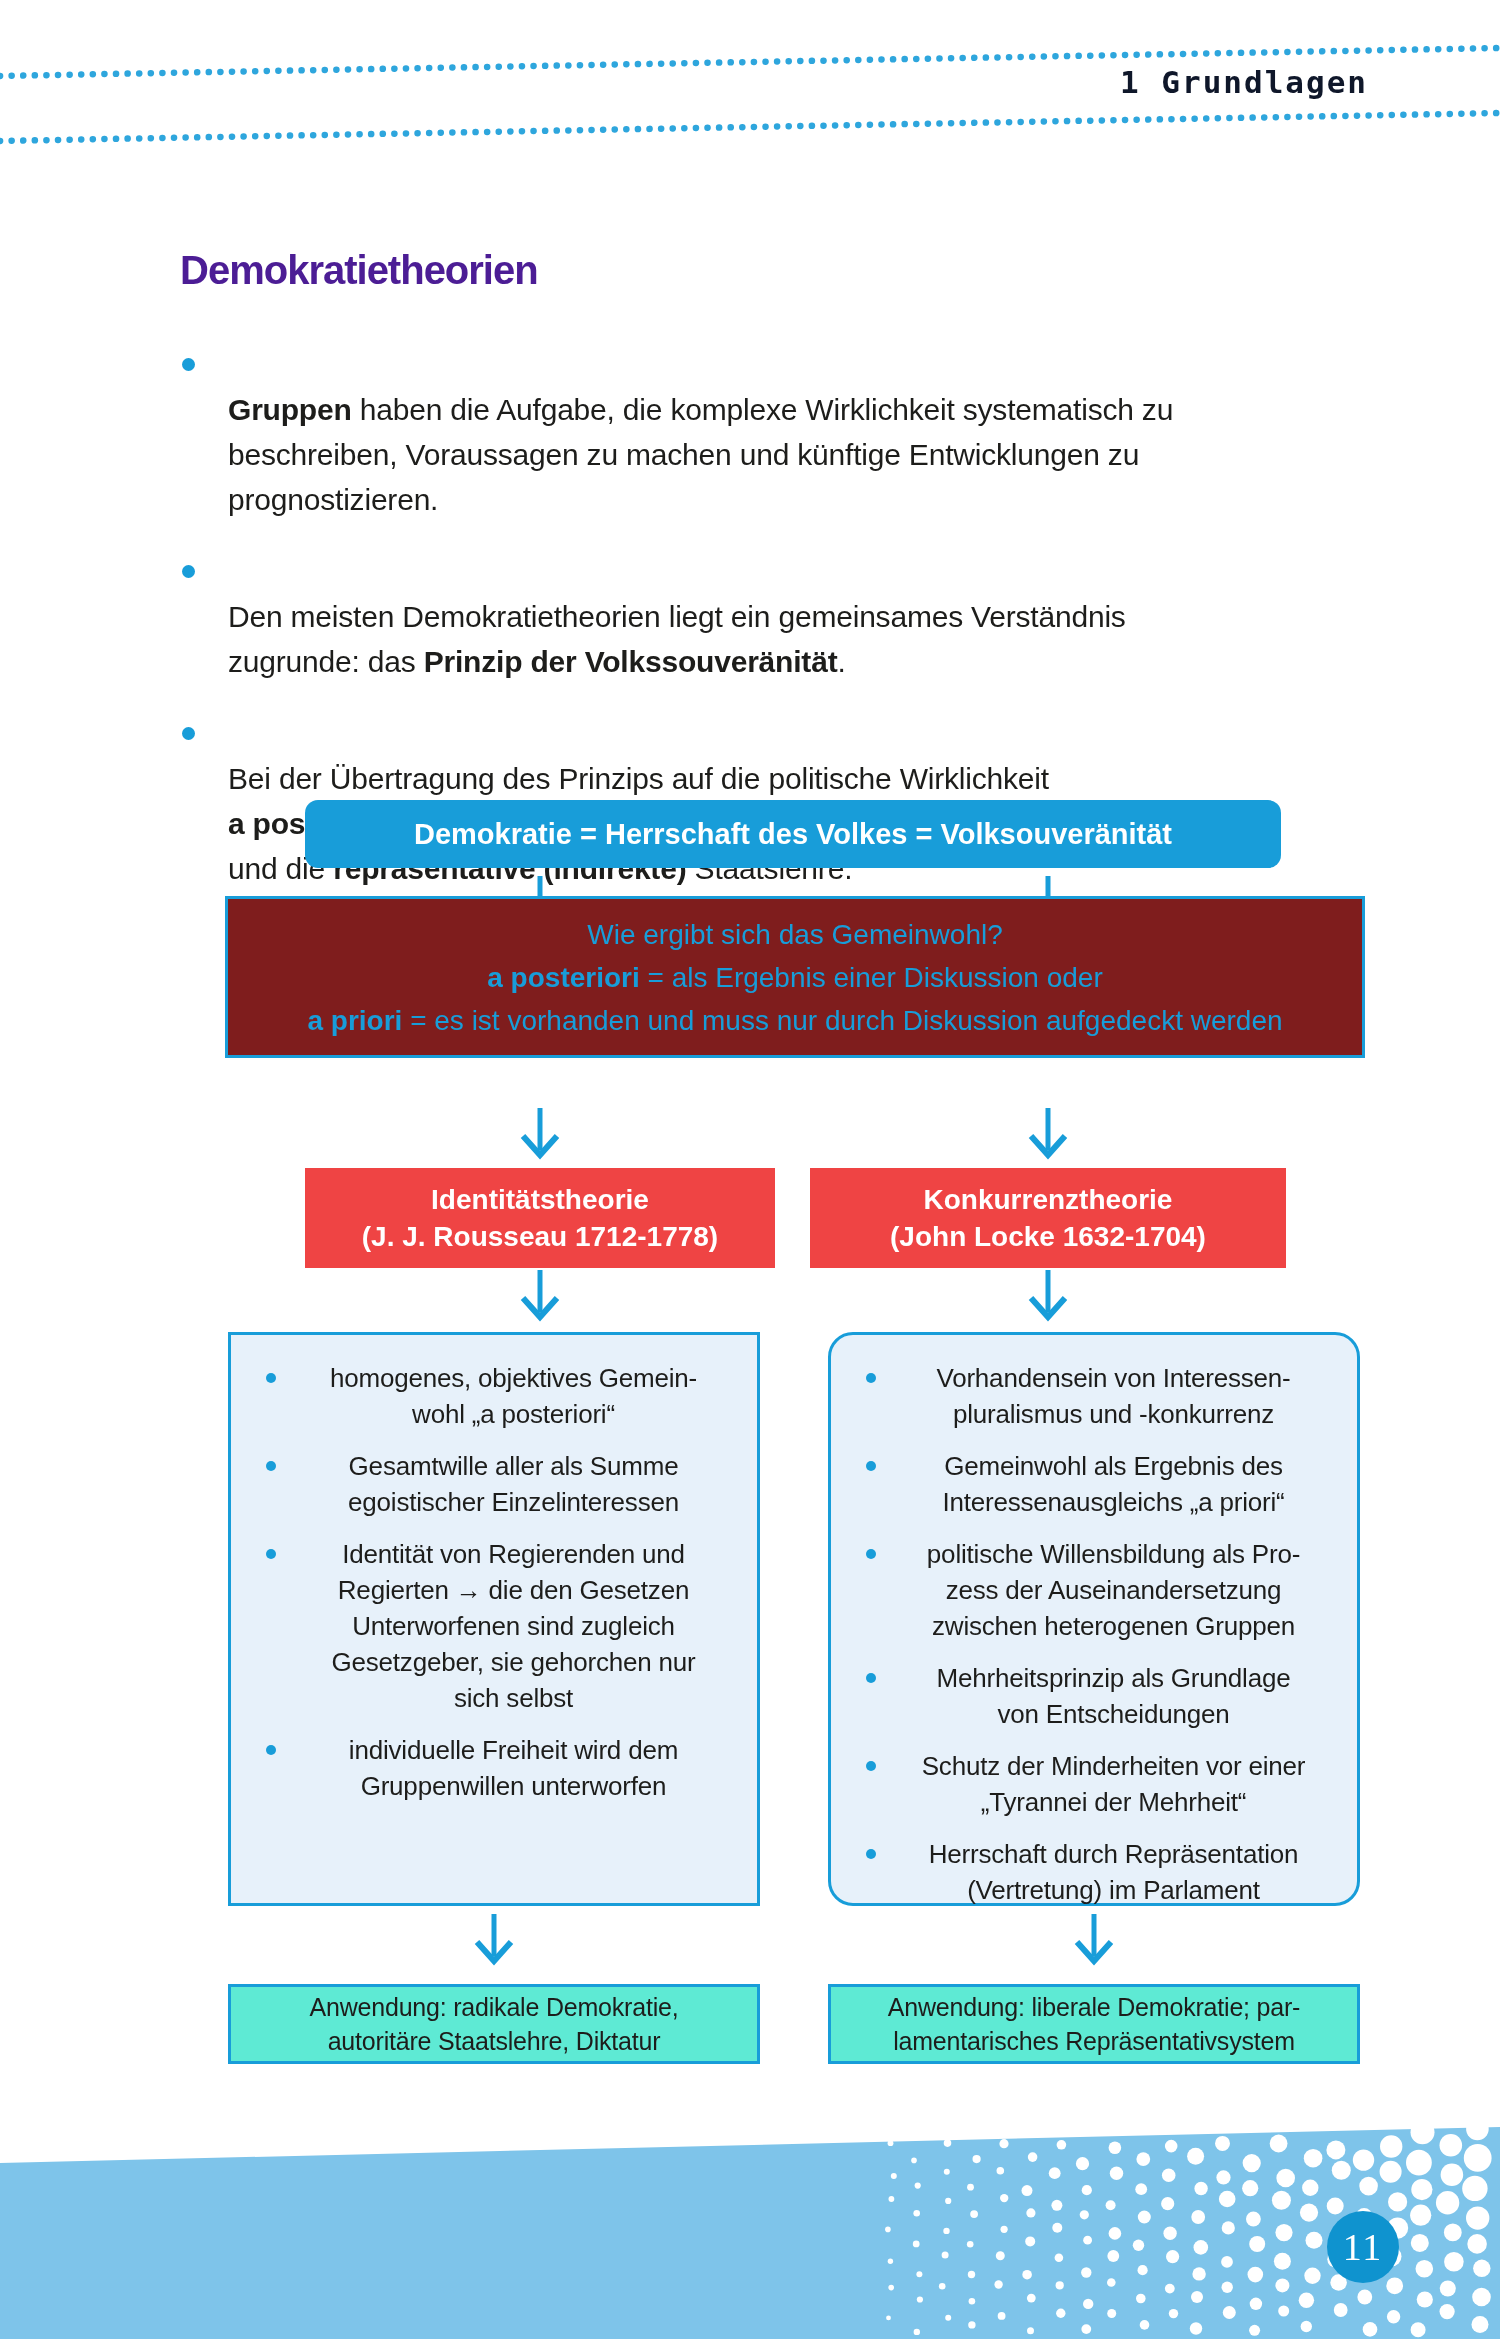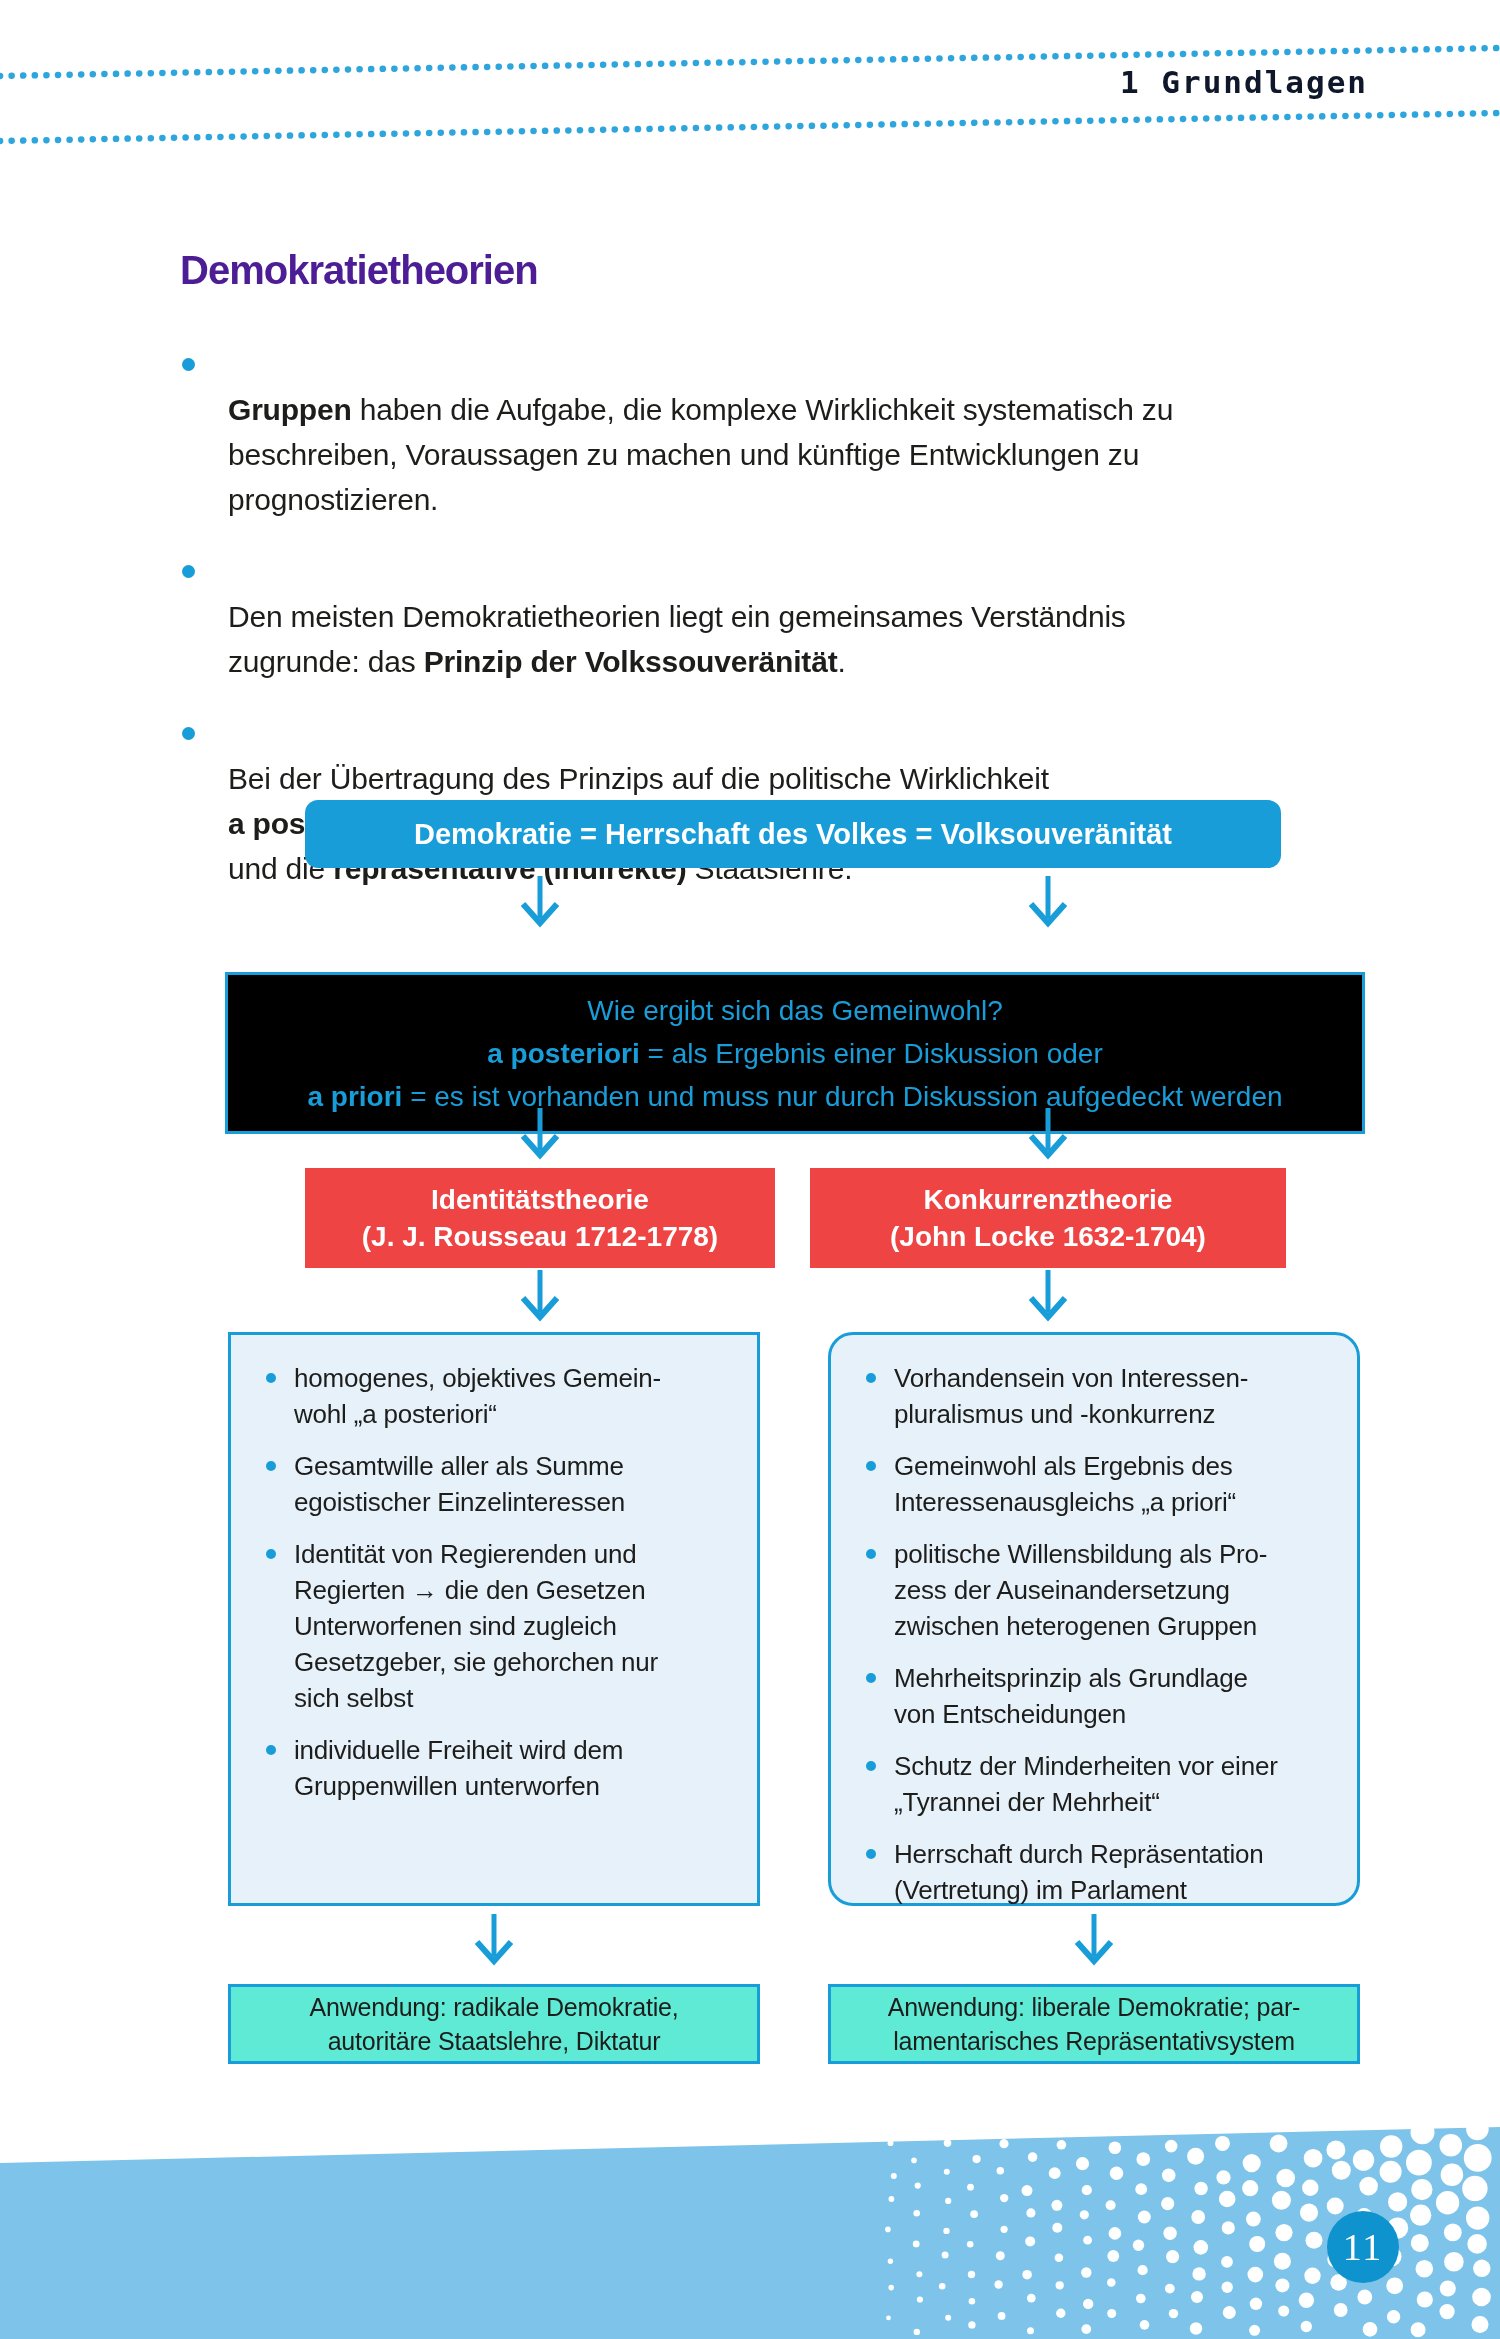--- a/index.html
+++ b/index.html
@@ -30,34 +30,34 @@
     position:absolute;left:2px;top:16px;width:13px;height:13px;border-radius:50%;
     background:#189dd9;
   }
   
   .dbox{position:absolute;box-sizing:border-box;display:flex;align-items:center;justify-content:center;text-align:center;}
   .def-box{
     left:305px;top:800px;width:976px;height:68px;background:#189dd9;
     color:#ffffff;font-weight:700;font-size:29px;border-radius:13px;
   }
   .q-box{
-    left:225px;top:972px;width:1140px;height:162px;background:#000000;
+    left:225px;top:896px;width:1140px;height:162px;background:#7f1d1d;
     border:3px solid #189dd9;color:#189dd9;font-size:28px;flex-direction:column;
     line-height:43px;
   }
   .q-box div{white-space:pre-line;}
   .theory-box{
     top:1168px;width:470px;height:100px;background:#ef4444;color:#ffffff;
     font-weight:700;font-size:28px;line-height:37px;white-space:pre-line;
   }
   .theory-left{left:305px;}
   .theory-right{left:810px;width:476px;}
   .panel{
     position:absolute;top:1332px;width:532px;height:574px;box-sizing:border-box;
-    background:#e7f1fa;border:3px solid #189dd9;
+    background:#e7f1fa;border:3px solid #189dd9;text-align:center;
   }
   .panel-left{left:228px;}
   .panel-right{left:828px;border-radius:25px;}
   .panel ul{margin:0;padding:25px 24px 0 30px;list-style:none;font-size:26px;line-height:36px;letter-spacing:-0.2px;}
   .panel li{position:relative;padding-left:33px;margin-bottom:16px;}
   .pt-dot{position:absolute;left:5px;top:13px;width:10px;height:10px;border-radius:50%;background:#189dd9;}
   .pt-text{white-space:pre-line;}
   .app-box{
     top:1984px;width:532px;height:80px;background:#5eead4;border:3px solid #189dd9;
     font-size:25px;line-height:34px;white-space:pre-line;letter-spacing:-0.2px;

